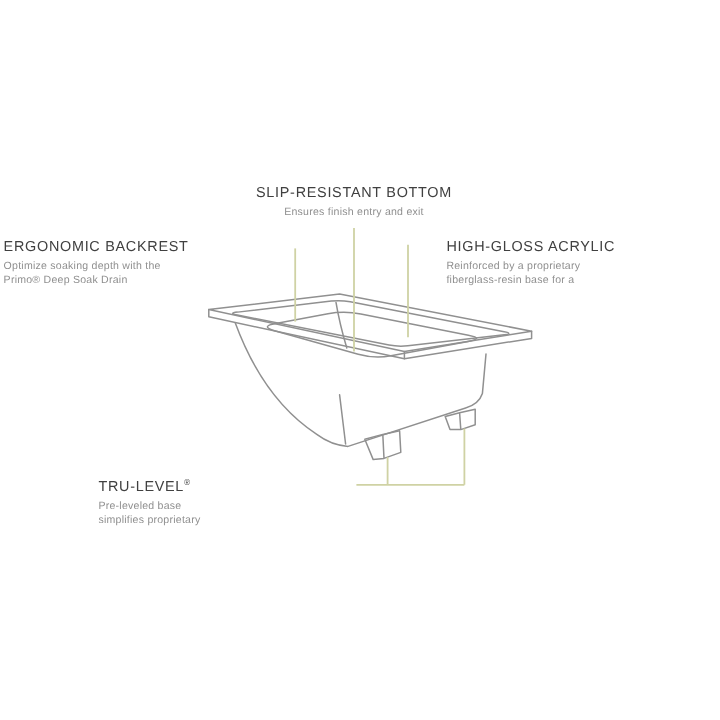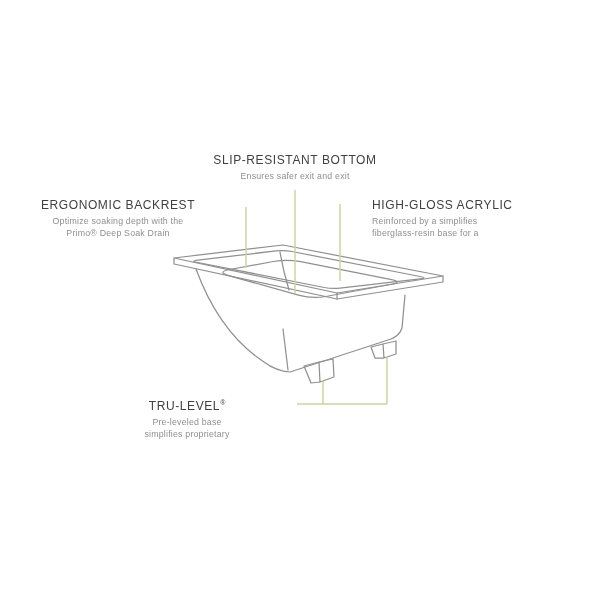--- a/index.html
+++ b/index.html
@@ -25,21 +25,21 @@
     font-size:12px;font-weight:400;letter-spacing:.6px;
     color:var(--heading-text);line-height:15px;white-space:nowrap;
   }
   .callout .title sup{font-size:7px;letter-spacing:0;}
   .callout .desc{margin-top:3px;}
   .callout .desc span{
     display:block;font-size:8.8px;letter-spacing:.2px;
     color:var(--subtext);line-height:11.5px;white-space:nowrap;
   }
   .align-center{text-align:center;}
-  .align-right{text-align:center;}
+  .align-right{text-align:left;}
   .align-left{text-align:left;}
   .co-slip{left:145px;top:153px;width:300px;}
   .co-ergonomic{right:367px;top:198px;width:230px;}
   .co-gloss{left:372px;top:198px;width:180px;}
   .co-trulevel{right:308px;top:395px;width:210px;}
 </style>
 </head>
 <body>
 
 <div class="stage">
@@ -72,36 +72,36 @@
       <path d="M295,190 L295,293"></path>
       <path d="M246,207 L246,268"></path>
       <path d="M340,204 L340,281"></path>
       <path d="M297,404 L387,404 M323,404 L323,381 M387,404 L387,357"></path>
     </g>
   </svg>
 
   <div class="callout co-slip align-center">
     <div class="title">SLIP-RESISTANT BOTTOM</div>
     <div class="desc">
-      <span>Ensures safer exit and exit</span>
+      <span>Ensures finish entry and exit</span>
     </div>
   </div>
 
   <div class="callout co-ergonomic align-right">
     <div class="title">ERGONOMIC BACKREST</div>
     <div class="desc">
       <span>Optimize soaking depth with the</span>
       <span>Primo® Deep Soak Drain</span>
     </div>
   </div>
 
   <div class="callout co-gloss align-left">
     <div class="title">HIGH-GLOSS ACRYLIC</div>
     <div class="desc">
-      <span>Reinforced by a simplifies</span>
+      <span>Reinforced by a proprietary</span>
       <span>fiberglass-resin base for a</span>
     </div>
   </div>
 
   <div class="callout co-trulevel align-right">
     <div class="title"><span>TRU-LEVEL</span><sup>®</sup></div>
     <div class="desc">
       <span>Pre-leveled base</span>
       <span>simplifies proprietary</span>
     </div>

